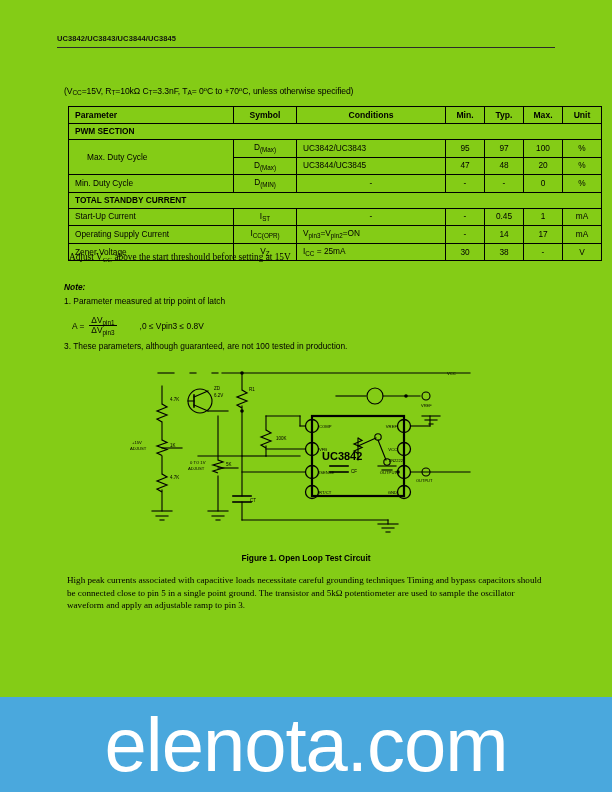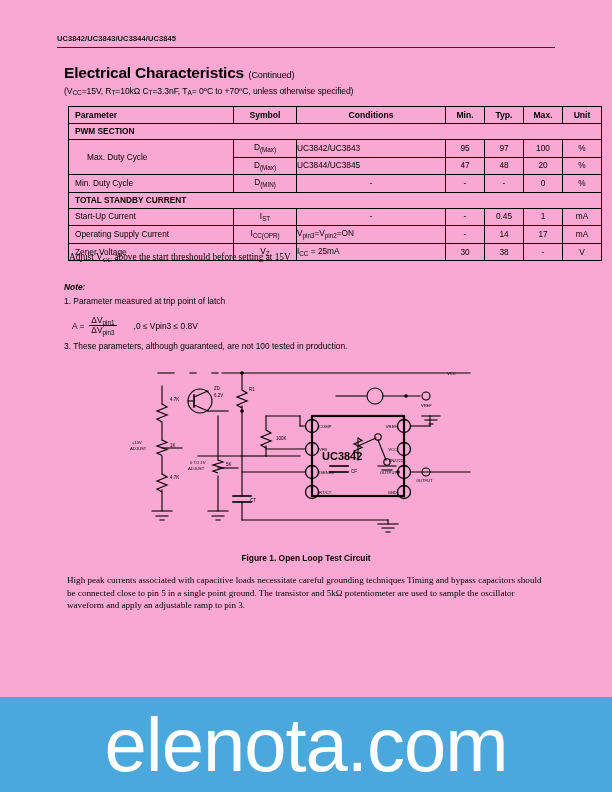--- a/index.html
+++ b/index.html
@@ -8,21 +8,21 @@
     background: #ffffff;
   }
   body {
     font-family: "Liberation Sans", sans-serif;
     color: #000000;
   }
   #page {
     position: relative;
     width: 612px;
     height: 792px;
-    background: #f9a8d4;
+    background: #84cc16;
     overflow: hidden;
   }
 
   
   #doc-header {
     position: absolute;
     left: 57px;
     top: 34px;
     width: 498px;
   }
@@ -92,21 +92,21 @@
     height: 16px;
     line-height: 16px;
   }
   #ec-table .c-param { width: 158px; text-align: left; padding-left: 6px; }
   #ec-table .c-sym   { width: 62px; }
   #ec-table .c-cond  { width: 148px; }
   #ec-table .c-min   { width: 38px; }
   #ec-table .c-typ   { width: 38px; }
   #ec-table .c-max   { width: 38px; margin-top: 32px; }
   #ec-table .c-unit  { width: 38px; }
-  #ec-table td.cond-left { text-align: left; }
+  #ec-table td.cond-left { text-align: left; padding-left: 6px; }
   #ec-table tr.section-row td {
     font-weight: bold;
     text-align: left;
     padding-left: 6px;
     height: 15px;
     line-height: 15px;
   }
   #ec-table td.param-span {
     text-align: left;
     padding-left: 18px;
@@ -140,21 +140,21 @@
   }
   #gain-formula .lhs { margin-right: 5px; }
   #gain-formula .frac {
     display: inline-block;
     text-align: center;
     vertical-align: middle;
     line-height: 1.15;
   }
   #gain-formula .frac .num { border-bottom: 0.9px solid #000; padding: 0 2px 0px 2px; }
   #gain-formula .frac .den { padding: 0px 2px 0 2px; }
-  #gain-formula .cond { margin-left: 17px; }
+  #gain-formula .cond { margin-left: 23px; }
   #note3 {
     position: absolute;
     left: 64px;
     top: 341px;
     font-size: 8.4px;
   }
 
   
   #figure-area {
     position: absolute;
@@ -219,24 +219,20 @@
 </head>
 <body>
 
 <div id="page">
 
   <div id="doc-header">
     <div class="partnum">UC3842/UC3843/UC3844/UC3845</div>
     <div class="rule"></div>
   </div>
 
-  <div id="section-title">
-    <span class="main">Electrical Characteristics</span>
-    <span class="cont">(Continued)</span>
-  </div>
 
   <div id="test-conditions">
     (V<span class="sub">CC</span>=15V, R<span class="sub">T</span>=10kΩ C<span class="sub">T</span>=3.3nF, T<span class="sub">A</span>= 0<span class="sup">o</span>C to +70<span class="sup">o</span>C, unless otherwise specified)
   </div>
 
   <table id="ec-table">
     <thead>
       <tr>
         <th class="c-param">Parameter</th>
         <th class="c-sym">Symbol</th>

